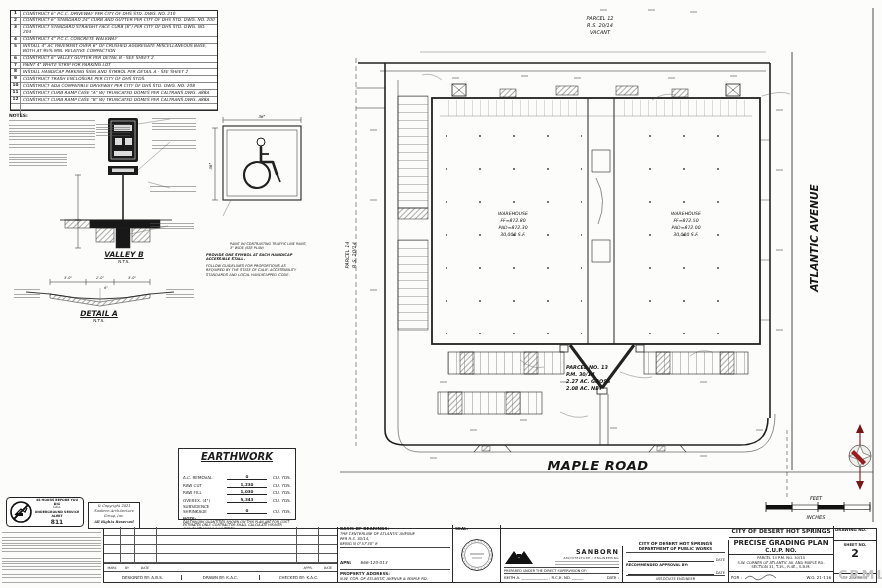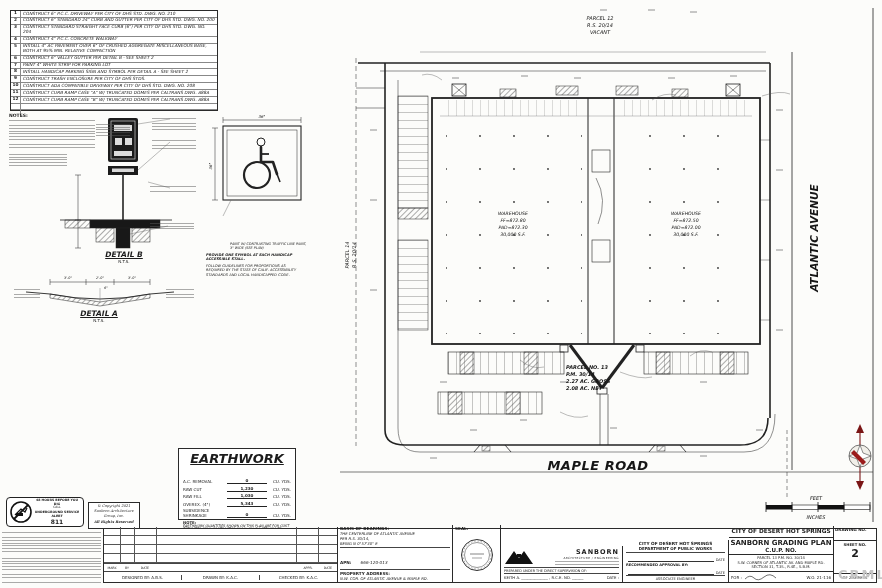--- a/index.html
+++ b/index.html
@@ -134,21 +134,21 @@
       <line x1="100" y1="122" x2="138" y2="114"></line>
       <line x1="118" y1="70" x2="140" y2="76"></line>
     </g>
   </svg>
   <div class="abs ftext" style="left:152px;top:118px;width:44px;height:13px;"></div>
   <div class="abs ftext" style="left:152px;top:140px;width:44px;height:11px;"></div>
   <div class="abs ftext" style="left:150px;top:186px;width:46px;height:6px;"></div>
   <div class="abs ftext" style="left:150px;top:223px;width:44px;height:6px;"></div>
   <div class="abs ftext" style="left:96px;top:124px;width:34px;height:14px;"></div>
   <div class="abs ctr" style="left:88px;top:250px;width:72px;">
-    <div class="i b" style="font-size:7.5px;text-decoration:underline;">DETAIL B</div>
+    <div class="i b" style="font-size:7.5px;text-decoration:underline;">VALLEY B</div>
     <div style="font-size:4px;">N.T.S.</div>
   </div>
 
   <svg class="abs" style="left:205px;top:112px;" width="115" height="126" viewBox="0 0 115 126">
     <g stroke="#222" fill="none">
       <line x1="18" y1="8" x2="96" y2="8" stroke-width="0.5"></line>
       <line x1="18" y1="5" x2="18" y2="11" stroke-width="0.5"></line>
       <line x1="96" y1="5" x2="96" y2="11" stroke-width="0.5"></line>
       <line x1="10" y1="16" x2="10" y2="88" stroke-width="0.5"></line>
       <line x1="7" y1="16" x2="13" y2="16" stroke-width="0.5"></line>
@@ -190,21 +190,21 @@
     <text x="84" y="15" font-size="3.4" font-style="italic" fill="#161616">6"</text>
   </svg>
   <div class="abs ftext" style="left:14px;top:289px;width:26px;height:9px;"></div>
   <div class="abs ftext" style="left:166px;top:289px;width:28px;height:9px;"></div>
   <div class="abs ctr" style="left:64px;top:309px;width:70px;">
     <div class="i b" style="font-size:7.5px;text-decoration:underline;">DETAIL A</div>
     <div style="font-size:4px;">N.T.S.</div>
   </div>
 
   <div class="abs bx" style="left:178px;top:448px;width:118px;height:72px;padding:2px 4px;background:#fff;">
-    <div class="i b ctr" style="font-size:13px;text-decoration:underline;margin-bottom:12px;">EARTHWORK</div>
+    <div class="i b ctr" style="font-size:10px;text-decoration:underline;margin-bottom:12px;">EARTHWORK</div>
     <div class="ew-row">
         <span class="ew-l">A.C. REMOVAL</span>
         <span class="ew-v">0</span>
         <span class="ew-u">CU. YDS.</span>
       </div>
     <div class="ew-row">
         <span class="ew-l">RAW CUT</span>
         <span class="ew-v">1,230</span>
         <span class="ew-u">CU. YDS.</span>
       </div>
@@ -506,21 +506,21 @@
           <span>DATE</span>
       </div>
       <div style="flex:1"></div>
       <div class="ctr" style="font-size:3.6px;border-top:.6px solid #444;padding-top:1px;">ASSOCIATE ENGINEER</div>
     </div>
 
     <div style="flex:1;display:flex;">
       <div style="flex:1;display:flex;flex-direction:column;">
         <div class="b ctr" style="font-size:5.8px;height:11px;line-height:11px;border-bottom:.8px solid #2a2a2a;">CITY OF DESERT HOT SPRINGS</div>
         <div class="ctr" style="border-bottom:.8px solid #2a2a2a;padding:1px 0;">
-          <div class="b" style="font-size:7px;">SANBORN GRADING PLAN</div>
+          <div class="b" style="font-size:7px;">PRECISE GRADING PLAN</div>
           <div class="b" style="font-size:5.6px;">C.U.P. NO.</div>
         </div>
         <div class="ctr" style="font-size:3.7px;line-height:1.25;border-bottom:.8px solid #2a2a2a;padding:1px 0;flex:1;">
           <div>PARCEL 13  P.M. NO. 30/14</div>
           <div>S.W. CORNER OF ATLANTIC AV. AND MAPLE RD.</div>
           <div>SECTION 31, T.3S., R.4E., S.B.M.</div>
         </div>
         <div style="display:flex;align-items:center;height:10px;padding:0 2px;font-size:4px;">
           <span>FOR :</span>
           <svg width="34" height="8" viewBox="0 0 34 8" style="margin:0 2px;">

